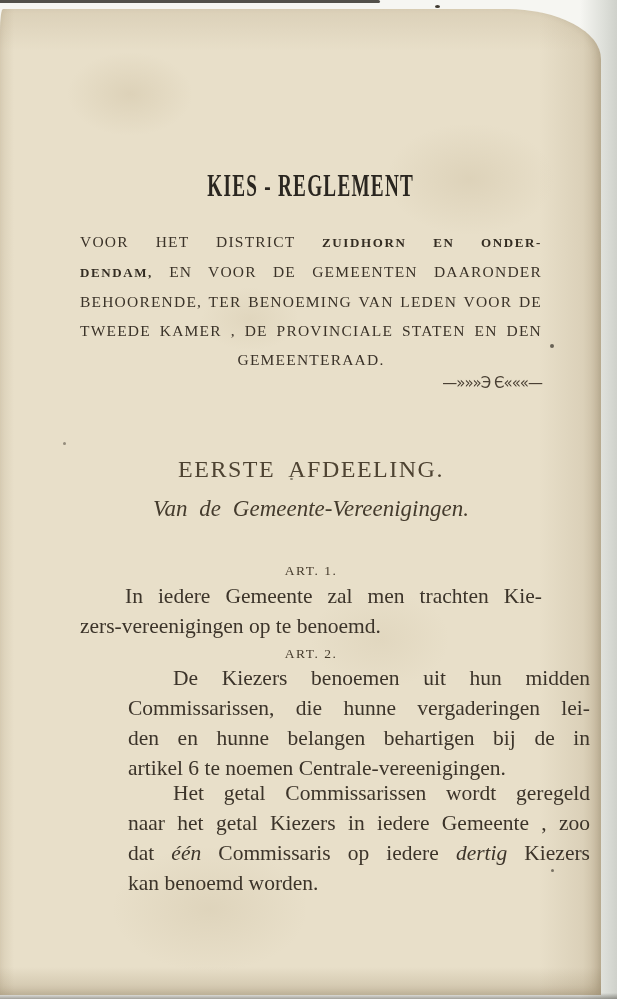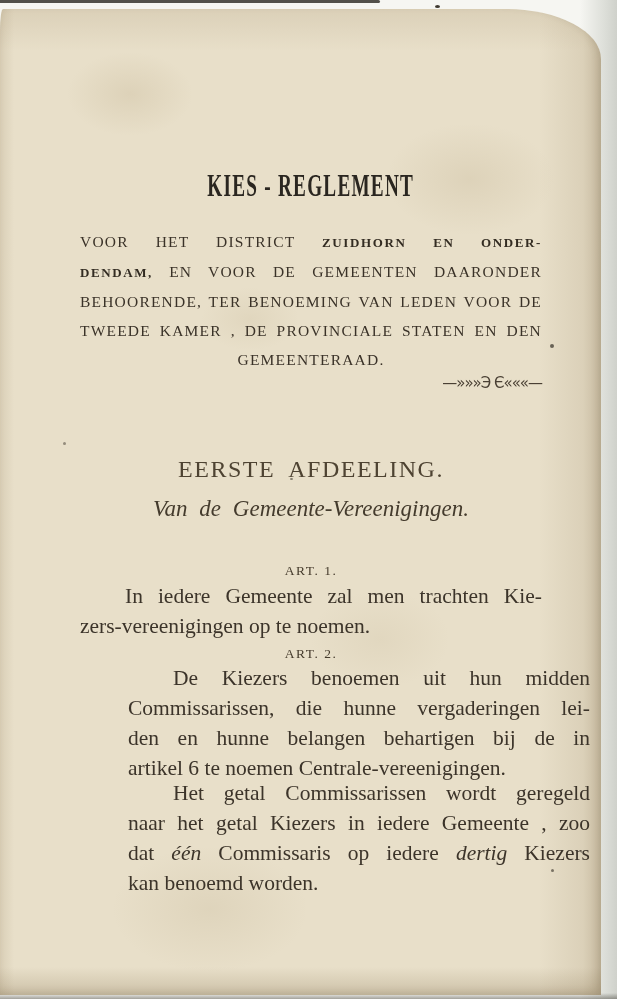--- a/index.html
+++ b/index.html
@@ -117,21 +117,21 @@
 
       <div class="ornament">—»»»Э Є«««—</div>
 
       <div class="heading">EERSTE AFDEELING.</div>
       <div class="subheading">Van de Gemeente-Vereenigingen.</div>
 
       <div class="artlabel" id="art1-label">ART. 1.</div>
 
       <div class="para" id="p1">
         <div class="line first jl">In iedere Gemeente zal men trachten Kie-</div>
-        <div class="line">zers-vereenigingen op te noemen.</div>
+        <div class="line">zers-vereenigingen op te benoemd.</div>
       </div>
 
       <div class="artlabel" id="art2-label">ART. 2.</div>
 
       <div class="para" id="p2">
         <div class="line first jl">De Kiezers benoemen uit hun midden</div>
         <div class="line jl">Commissarissen, die hunne vergaderingen lei-</div>
         <div class="line jl">den en hunne belangen behartigen bij de in</div>
         <div class="line">artikel 6 te noemen Centrale-vereenigingen.</div>
       </div>

